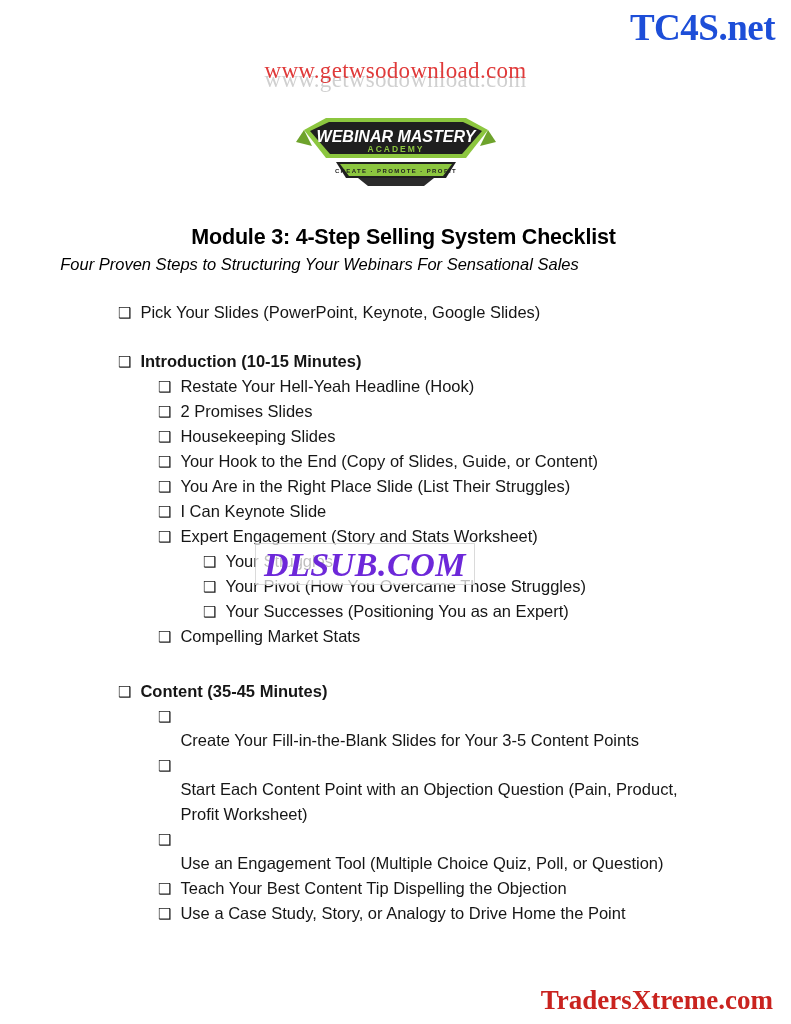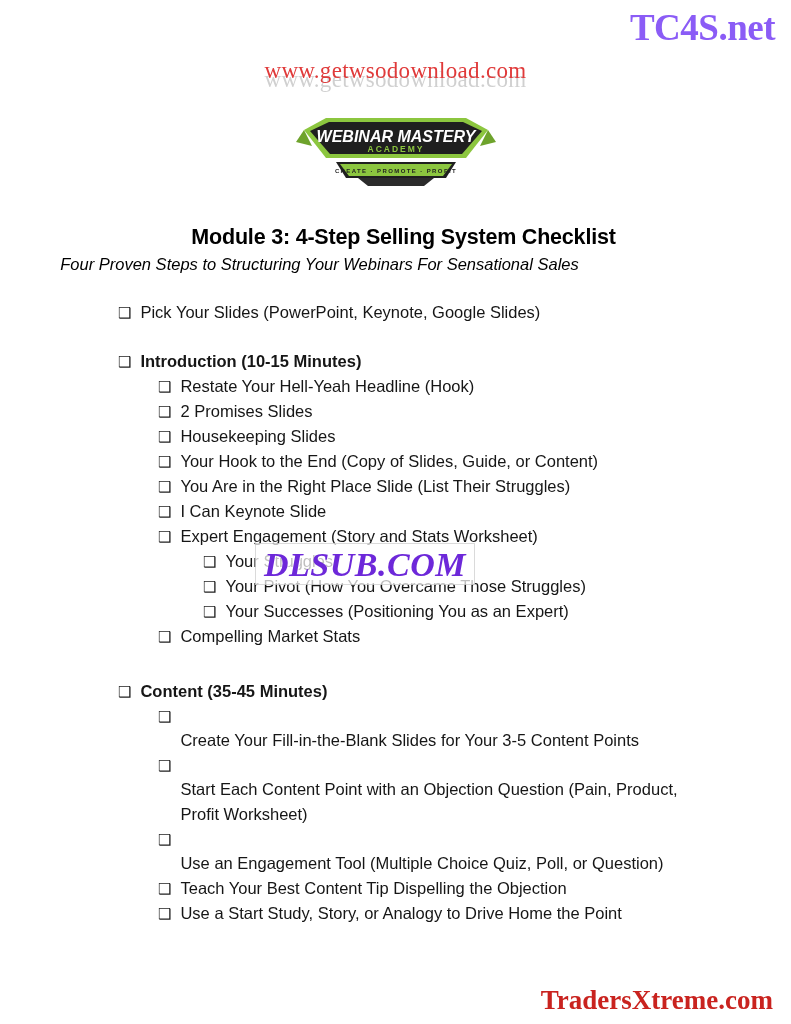--- a/index.html
+++ b/index.html
@@ -24,21 +24,21 @@
   }
 
   
   .wm-tc4s {
     position: absolute;
     top: 6px;
     right: 16px;
     font-family: "Liberation Serif", serif;
     font-weight: bold;
     font-size: 37px;
-    color: #8b5cf6;
+    color: #1d4ed8;
     letter-spacing: -0.5px;
     text-shadow: 1px 1px 0 rgba(255,255,255,0.9);
   }
   .wm-url {
     position: absolute;
     top: 58px;
     left: 0;
     width: 791px;
     text-align: center;
     font-family: "Liberation Serif", serif;
@@ -261,21 +261,21 @@
     <div class="row lvl1 wide1">
       <span class="box">❑</span>
       <span class="txt">Use an Engagement Tool (Multiple Choice Quiz, Poll, or Question)</span>
     </div>
     <div class="row lvl1">
       <span class="box">❑</span>
       <span class="txt">Teach Your Best Content Tip Dispelling the Objection</span>
     </div>
     <div class="row lvl1">
       <span class="box">❑</span>
-      <span class="txt">Use a Start Study, Story, or Analogy to Drive Home the Point</span>
+      <span class="txt">Use a Case Study, Story, or Analogy to Drive Home the Point</span>
     </div>
 
   </div>
 
   <div class="wm-dlsub">DLSUB.COM</div>
   <div class="wm-traders">TradersXtreme.com</div>
 
 </div>
 
 </body></html>

